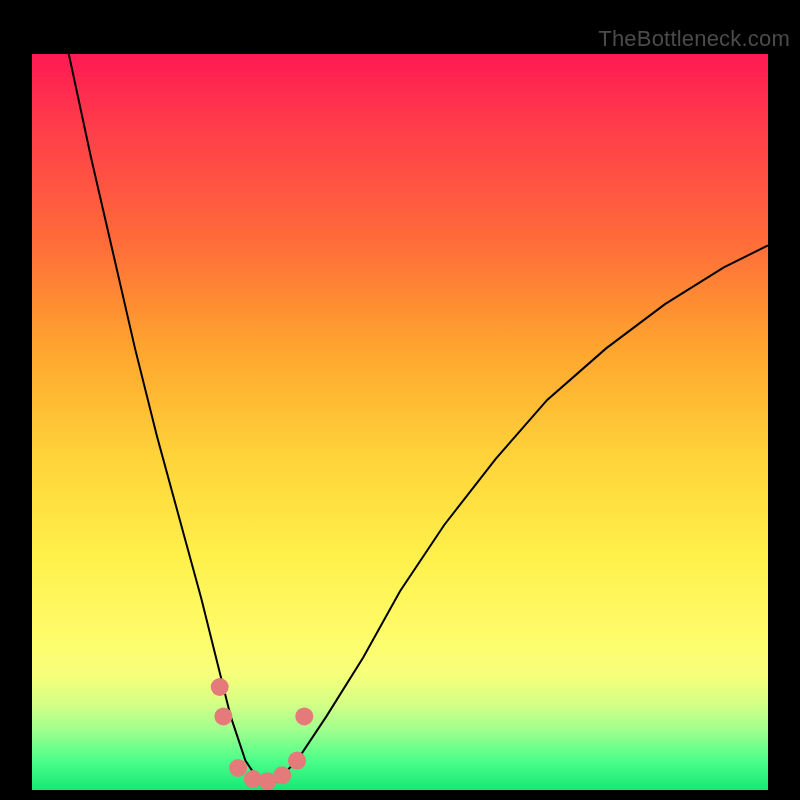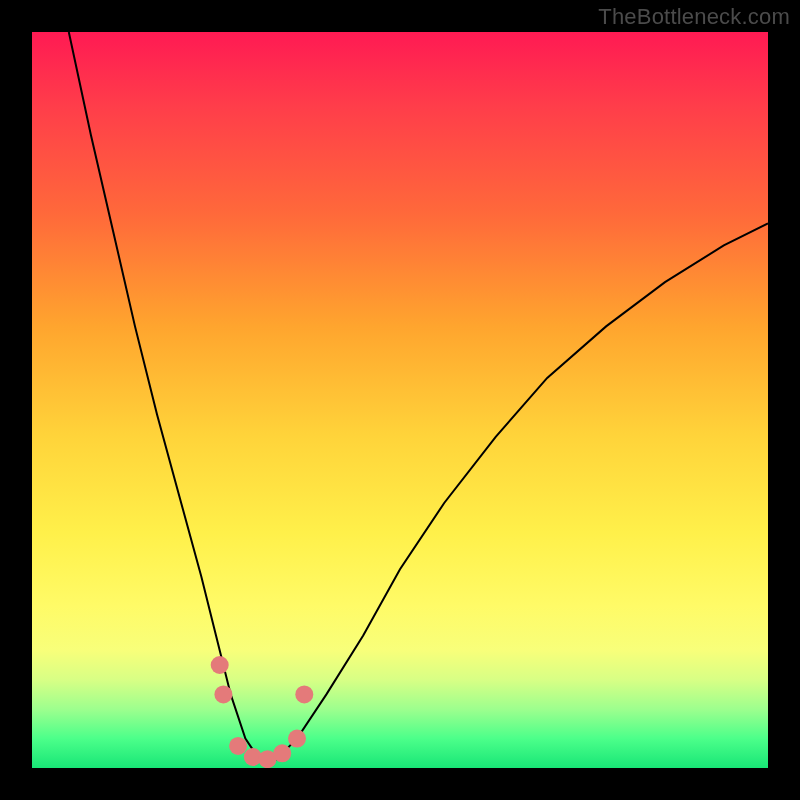--- a/index.html
+++ b/index.html
@@ -8,20 +8,21 @@
     width: 800px;
     height: 800px;
     background: #000;
     font-family: Arial, Helvetica, sans-serif;
     overflow: hidden;
   }
   .frame {
     position: absolute;
     inset: 0;
     background: #000;
+    margin-top: 22px;
   }
   .plot {
     position: absolute;
     left: 32px;
     top: 32px;
     width: 736px;
     height: 736px;
     overflow: hidden;
   }
   .gradient {

